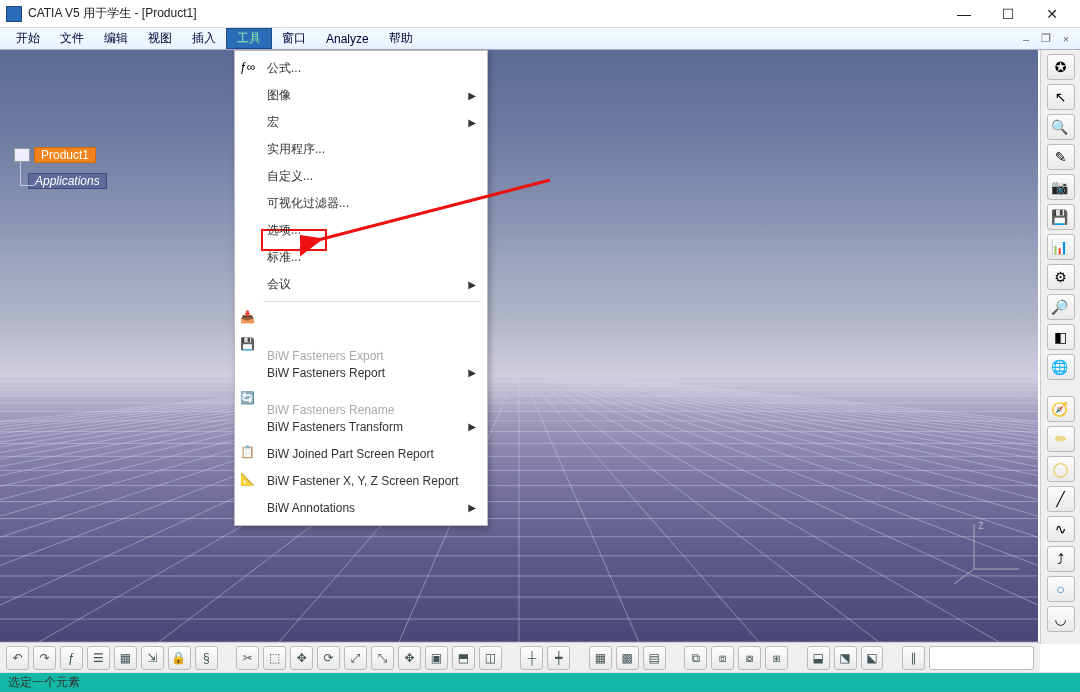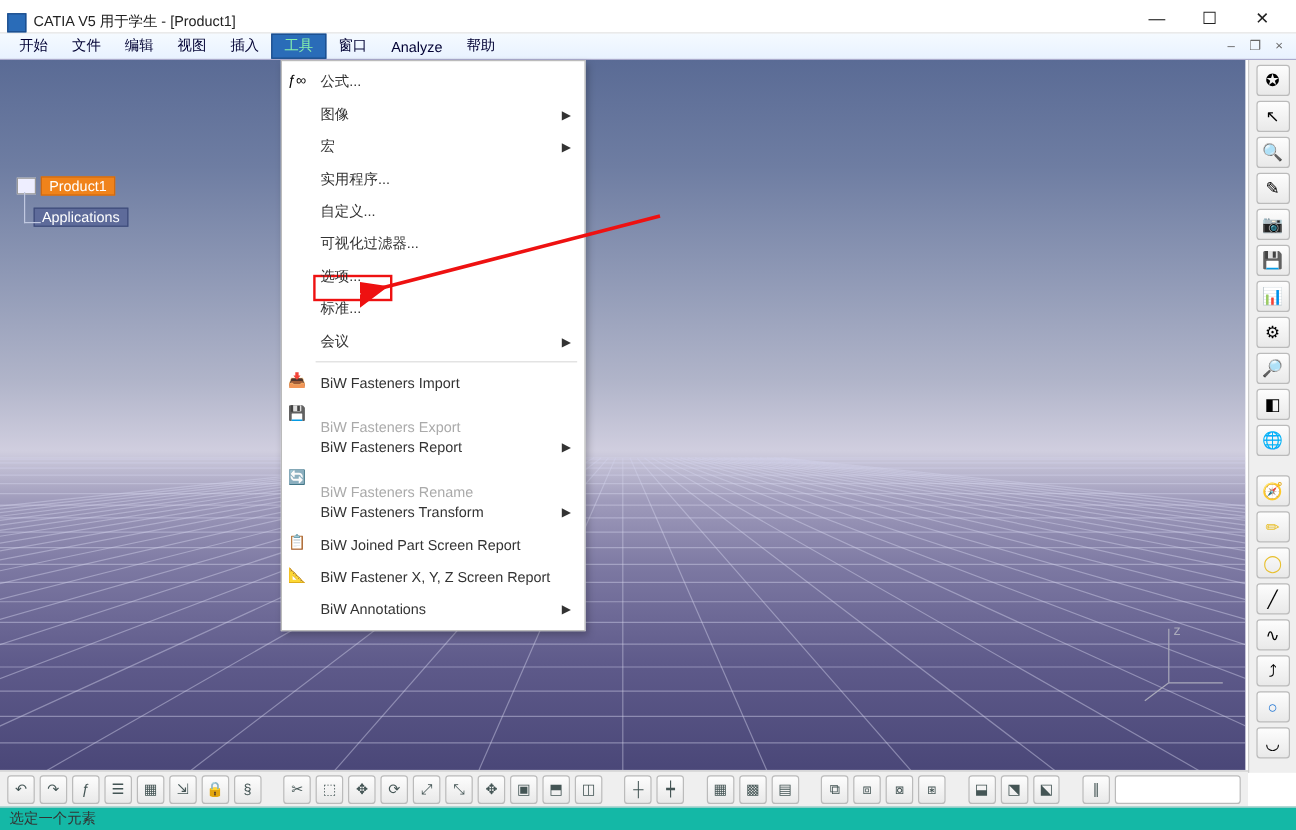--- a/index.html
+++ b/index.html
@@ -1,19 +1,19 @@
 <!DOCTYPE html>
 <html><head>
 <meta charset="utf-8">
 <style>
   * { box-sizing: border-box; margin: 0; padding: 0; font-family: "Segoe UI", Tahoma, sans-serif; }
   body { width: 1080px; height: 692px; overflow: hidden; background: #fff; }
 
   
-  .titlebar { height: 28px; background: #fff; border-bottom: 1px solid #ddd; display: flex; align-items: flex-end; padding: 0 6px; font-size: 12px; }
+  .titlebar { height: 28px; background: #fff; border-bottom: 1px solid #ddd; display: flex; align-items: center; padding: 0 6px; font-size: 12px; }
   .titlebar .app-icon { width: 16px; height: 16px; background: #2a6cb8; margin-right: 6px; display:inline-block; border:1px solid #1a4a88;}
   .titlebar .title-text { flex: 1; color: #222; }
   .winbtns { display: flex; gap: 0; margin-left: auto; }
   .winbtn { width: 44px; height: 24px; display:flex; align-items:center; justify-content:center; color:#222; font-size:14px;}
 
   
   .menubar { height: 22px; background: linear-gradient(#f5faff,#e8f2ff); border-bottom: 1px solid #aac; display:flex; align-items:stretch; font-size:12px; padding:0 6px;}
   .menuitem { padding: 2px 10px; color:#003; display:flex; align-items:center;}
   .menuitem.hl { background:#2a6cb8; color:#86efac; border:1px solid #1a4a88;font-family:Liberation Serif, serif;}
   .mdi-btns { margin-left:auto; display:flex; align-items:center; gap:4px; color:#666; font-size:11px;}
@@ -22,21 +22,21 @@
   
   .viewport { position: relative; width: 1038px; height: 592px; left:0; top:0; overflow:hidden; }
   .sky { position:absolute; inset:0; background: linear-gradient(to bottom,
     #5a6b95 0%, #6e7da2 15%, #8e98b5 30%, #b0b4c9 45%, #d0cedf 55%, #9f9bbb 62%, #7b77a1 72%, #5e5a8a 85%, #4a4778 100%); }
   .grid-svg { position:absolute; inset:0; }
 
   .tree { position:absolute; left:14px; top:96px; font-size:12px; }
   .tree-row { display:flex; align-items:center; height:18px; margin-bottom:8px;}
   .tree-icon { width:16px; height:14px; border:1px solid #999; background:#eef; margin-right:4px;}
   .tree-label.root { background:#f0831b; color:#fff; padding:0 6px; border:1px solid #d06a10;}
-  .tree-label.app { background:#5e6b9a; color:#fff; padding:0 6px; border:1px solid #3e4b7a;}
+  .tree-label.app { background:#5e6b9a; color:#fff; padding:0 6px; border:1px solid #3e4b7a;font-style:italic;}
   .tree-line { position:absolute; left:6px; top:14px; width:14px; height:26px; border-left:1px solid #c0c8e0; border-bottom:1px solid #c0c8e0;}
 
   .compass { position:absolute; right:14px; bottom:60px; color:#aab; font-size:13px; pointer-events:none;}
   .compass svg{ overflow:visible;}
 
   
   .dropdown { position:absolute; left:234px; top:50px; width:254px; background:#fff; border:1px solid #bbb; box-shadow:2px 3px 6px rgba(0,0,0,.25); font-size:12px; padding:4px 0;}
   .dd-row { display:flex; align-items:center; height:27px; padding:0 8px 0 0; position:relative;}
   .dd-row.disabled { color:#aaa;}
   .dd-gutter { width:28px; height:100%; display:flex; align-items:center; justify-content:center;}
@@ -234,21 +234,20 @@
     <div class="dd-row">
       <span class="dd-gutter"></span>
       <span class="dd-label">会议</span>
       <span class="dd-arrow">▶</span>
     </div>
     <div class="dd-sep"></div>
     <div class="dd-row">
       <span class="dd-gutter">
         <span class="dd-icon">📥</span>
       </span>
-      <span class="dd-label">BiW Fasteners Import</span>
     </div>
     <div class="dd-row disabled">
       <span class="dd-gutter">
         <span class="dd-icon">💾</span>
       </span>
       <span class="dd-label">BiW Fasteners Export</span>
     </div>
     <div class="dd-row">
       <span class="dd-gutter"></span>
       <span class="dd-label">BiW Fasteners Report</span>

